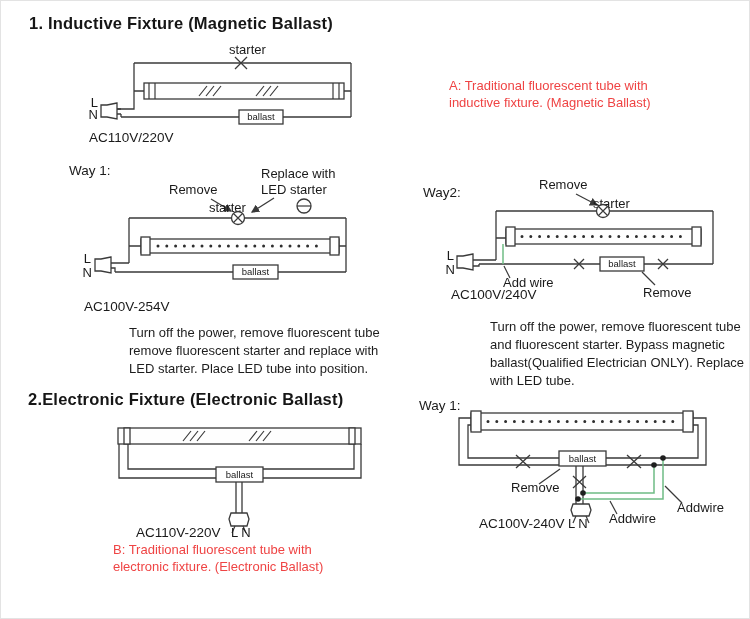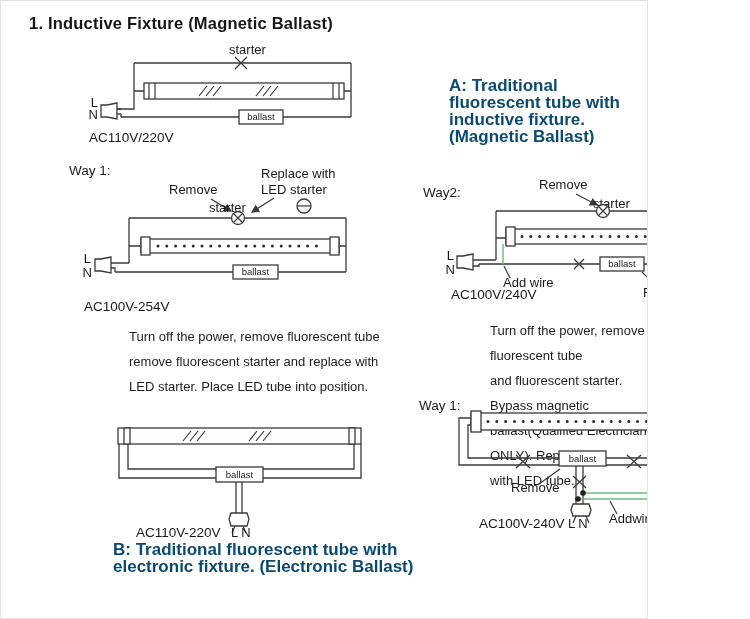--- a/index.html
+++ b/index.html
@@ -1,23 +1,23 @@
 <!DOCTYPE html>
 <html><head>
 <meta charset="utf-8">
 <style>
   html,body{margin:0;padding:0;background:#ffffff;}
   #canvas{
-    position:relative;width:648px;height:619px;background:#ffffff;
+    position:relative;width:750px;height:619px;background:#ffffff;
     font-family:"Liberation Sans",sans-serif;color:#1a1a1a;overflow:hidden;
     border:1px solid #e3e3e3;box-sizing:border-box;
   }
   .title{position:absolute;font-size:16.5px;font-weight:bold;letter-spacing:.2px;color:#161616;white-space:nowrap;}
-  .note{position:absolute;font-size:17px;line-height:17px;white-space:pre-line;color:#0c4a6e;font-weight:bold;}
-  .para{position:absolute;font-size:13px;line-height:25px;white-space:pre-line;color:#1d1d1d;}
+  .note{position:absolute;font-size:13px;line-height:17px;white-space:pre-line;color:#ef4444;}
+  .para{position:absolute;font-size:13px;line-height:18px;white-space:pre-line;color:#1d1d1d;}
   svg.diag{position:absolute;overflow:visible;}
   .wire{stroke:#3a3a3a;stroke-width:1.3;fill:none;}
   .wire2{stroke:#3a3a3a;stroke-width:1.2;fill:none;}
   .green{stroke:#6fbc85;stroke-width:1.5;fill:none;}
   .boxfill{fill:#ffffff;stroke:#3a3a3a;stroke-width:1.3;}
   .tubefill{fill:#fefefe;stroke:#3a3a3a;stroke-width:1.3;}
   .dotrow{stroke:#2e2e2e;stroke-width:3;stroke-linecap:round;stroke-dasharray:0 8.8;fill:none;}
   .dot{fill:#1f1f1f;stroke:none;}
   .lbl{font:13px "Liberation Sans",sans-serif;fill:#1a1a1a;}
   .waylbl{font:13.5px "Liberation Sans",sans-serif;fill:#1a1a1a;}
@@ -157,20 +157,21 @@
     <path class="wire2" d="M236,106 L249,119"></path>
     <text class="lbl" x="237" y="131">Remove</text>
     <text class="volt" x="45" y="133">AC100V/240V</text>
   </svg>
 
   <div class="para" style="left:489px;top:317px;">Turn off the power, remove fluorescent tube
 and fluorescent starter. Bypass magnetic
 ballast(Qualified Electrician ONLY). Replace
 with LED tube.</div>
 
+  <div class="title" style="left:27px;top:389px;">2.Electronic Fixture (Electronic Ballast)</div>
 
   <svg class="diag" style="left:90px;top:415px;" width="300" height="128">
     <g>
       <rect class="tubefill" x="27" y="12" width="243" height="16"></rect>
       <rect class="boxfill" x="33" y="12" width="6" height="16"></rect>
       <rect class="boxfill" x="258" y="12" width="6" height="16"></rect>
       <path class="wire2" d="M92,25 L100,15 M99,25 L107,15 M106,25 L114,15 M158,25 L166,15 M165,25 L173,15 M172,25 L180,15"></path>
     </g>
     <g>
       <path class="wire" d="M28,28 V62 H125"></path>

